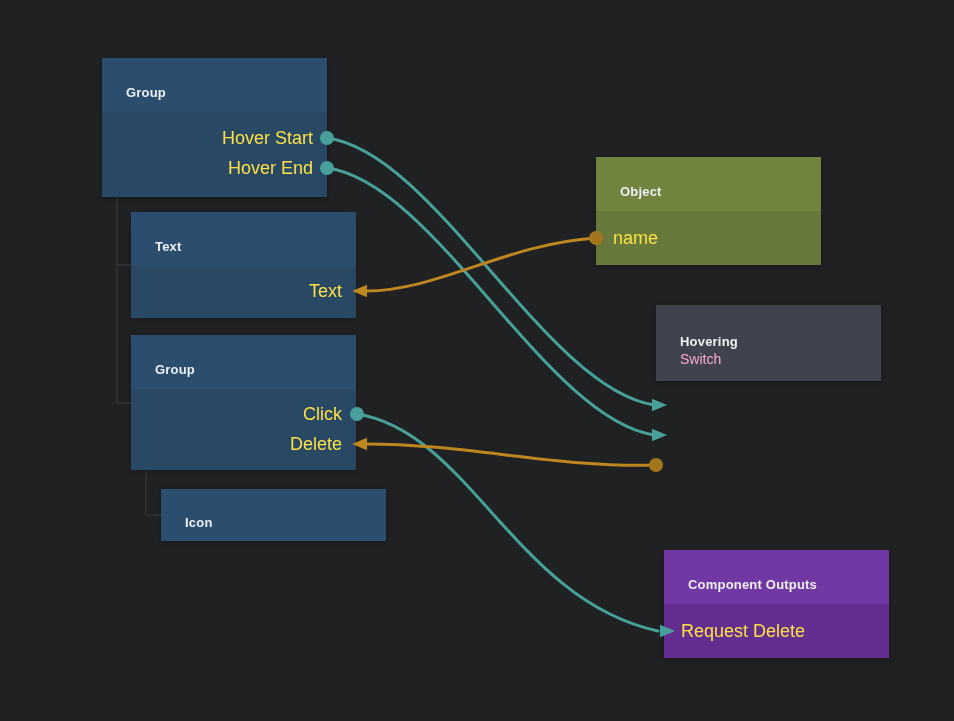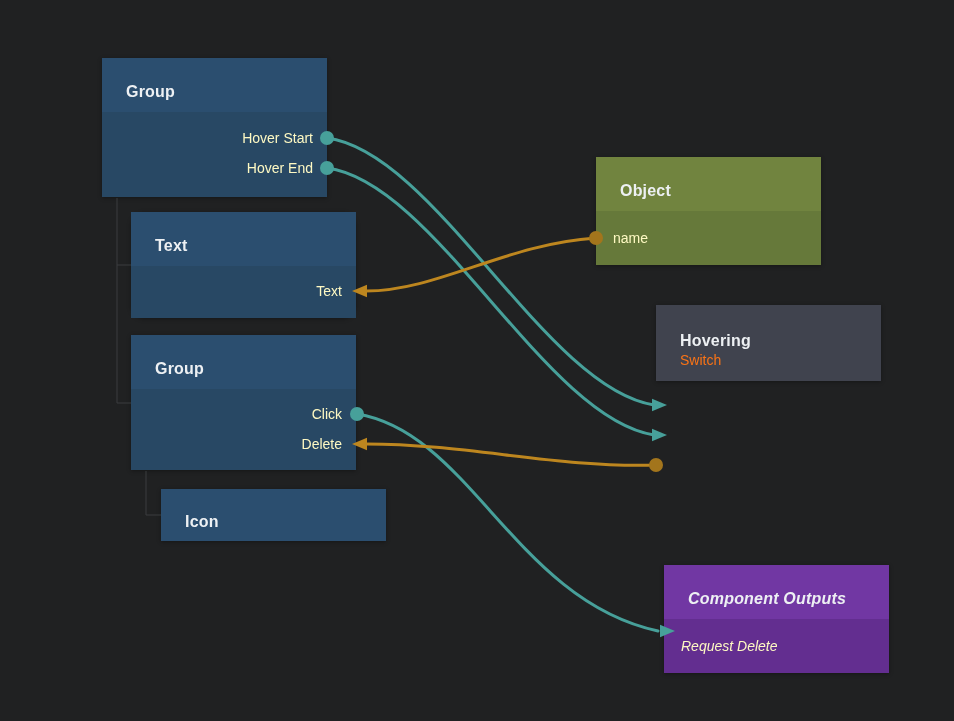--- a/index.html
+++ b/index.html
@@ -8,41 +8,41 @@
     font-family:"Liberation Sans","DejaVu Sans",sans-serif;overflow:hidden;
   }
   .node{
     position:absolute;width:225px;z-index:1;
     box-shadow:0 1px 4px rgba(0,0,0,0.35);
   }
   .node .header{
     display:flex;flex-direction:column;justify-content:center;
     padding-left:24px;box-sizing:border-box;
   }
-  .node .title{font-size:16px;font-weight:700;color:#edf0f3;letter-spacing:0.2px;margin-top:14px;}
-  .node .subtitle{font-size:14px;font-weight:400;color:#f97316;margin-top:2px;}
+  .node .title{font-size:13px;font-weight:700;color:#edf0f3;letter-spacing:0.2px;margin-top:14px;}
+  .node .subtitle{font-size:14px;font-weight:400;color:#f9a8d4;margin-top:2px;}
   .node .body{box-sizing:border-box;}
   .prow{height:30px;display:flex;align-items:center;box-sizing:border-box;}
   .prow.right{justify-content:flex-end;padding-right:14px;}
   .prow.left{justify-content:flex-start;padding-left:17px;}
-  .plabel{font-size:14px;color:#fef9c3;}
+  .plabel{font-size:18px;color:#fde047;}
   
   .blue   .header{background:#2b4e6f;} .blue   .body{background:#284864;}
   .green  .header{background:#71843f;} .green  .body{background:#66793a;}
   .slate  .header{background:#40434e;} .slate  .body{background:#383b46;}
   .purple .header{background:#7137a3;} .purple .body{background:#632e90;}
   .blue.solo{background:#2b4e6f;}
   
   #n-group1{left:102px;top:58px;}   #n-group1 .header{height:54px;} #n-group1 .body{height:85px;padding-top:11px;}
   #n-text1{left:131px;top:212px;border-radius:14px;}   #n-text1 .header{height:54px;}  #n-text1 .body{height:52px;padding-top:10px;}
   #n-group2{left:131px;top:335px;}  #n-group2 .header{height:54px;} #n-group2 .body{height:81px;padding-top:10px;}
   #n-icon1{left:161px;top:489px;}   #n-icon1 .header{height:52px;}
   #n-object1{left:596px;top:157px;} #n-object1 .header{height:54px;} #n-object1 .body{height:54px;padding-top:12px;}
   #n-hover{left:656px;top:305px;}   #n-hover .header{height:76px;}   #n-hover .body{height:112px;padding-top:9px;}
-  #n-compout{left:664px;top:565px;font-style:italic;} #n-compout .header{height:54px;} #n-compout .body{height:54px;padding-top:12px;}
+  #n-compout{left:664px;top:550px;} #n-compout .header{height:54px;} #n-compout .body{height:54px;padding-top:12px;}
   #wires{position:absolute;left:0;top:0;z-index:2;pointer-events:none;}
   #wires path.wire{fill:none;stroke-width:3;stroke-linecap:round;}
   #wires path.tree{fill:none;stroke-width:1;}
 </style>
 </head>
 <body>
 
 <div id="canvas">
 
   <div class="node blue" id="n-group1">

